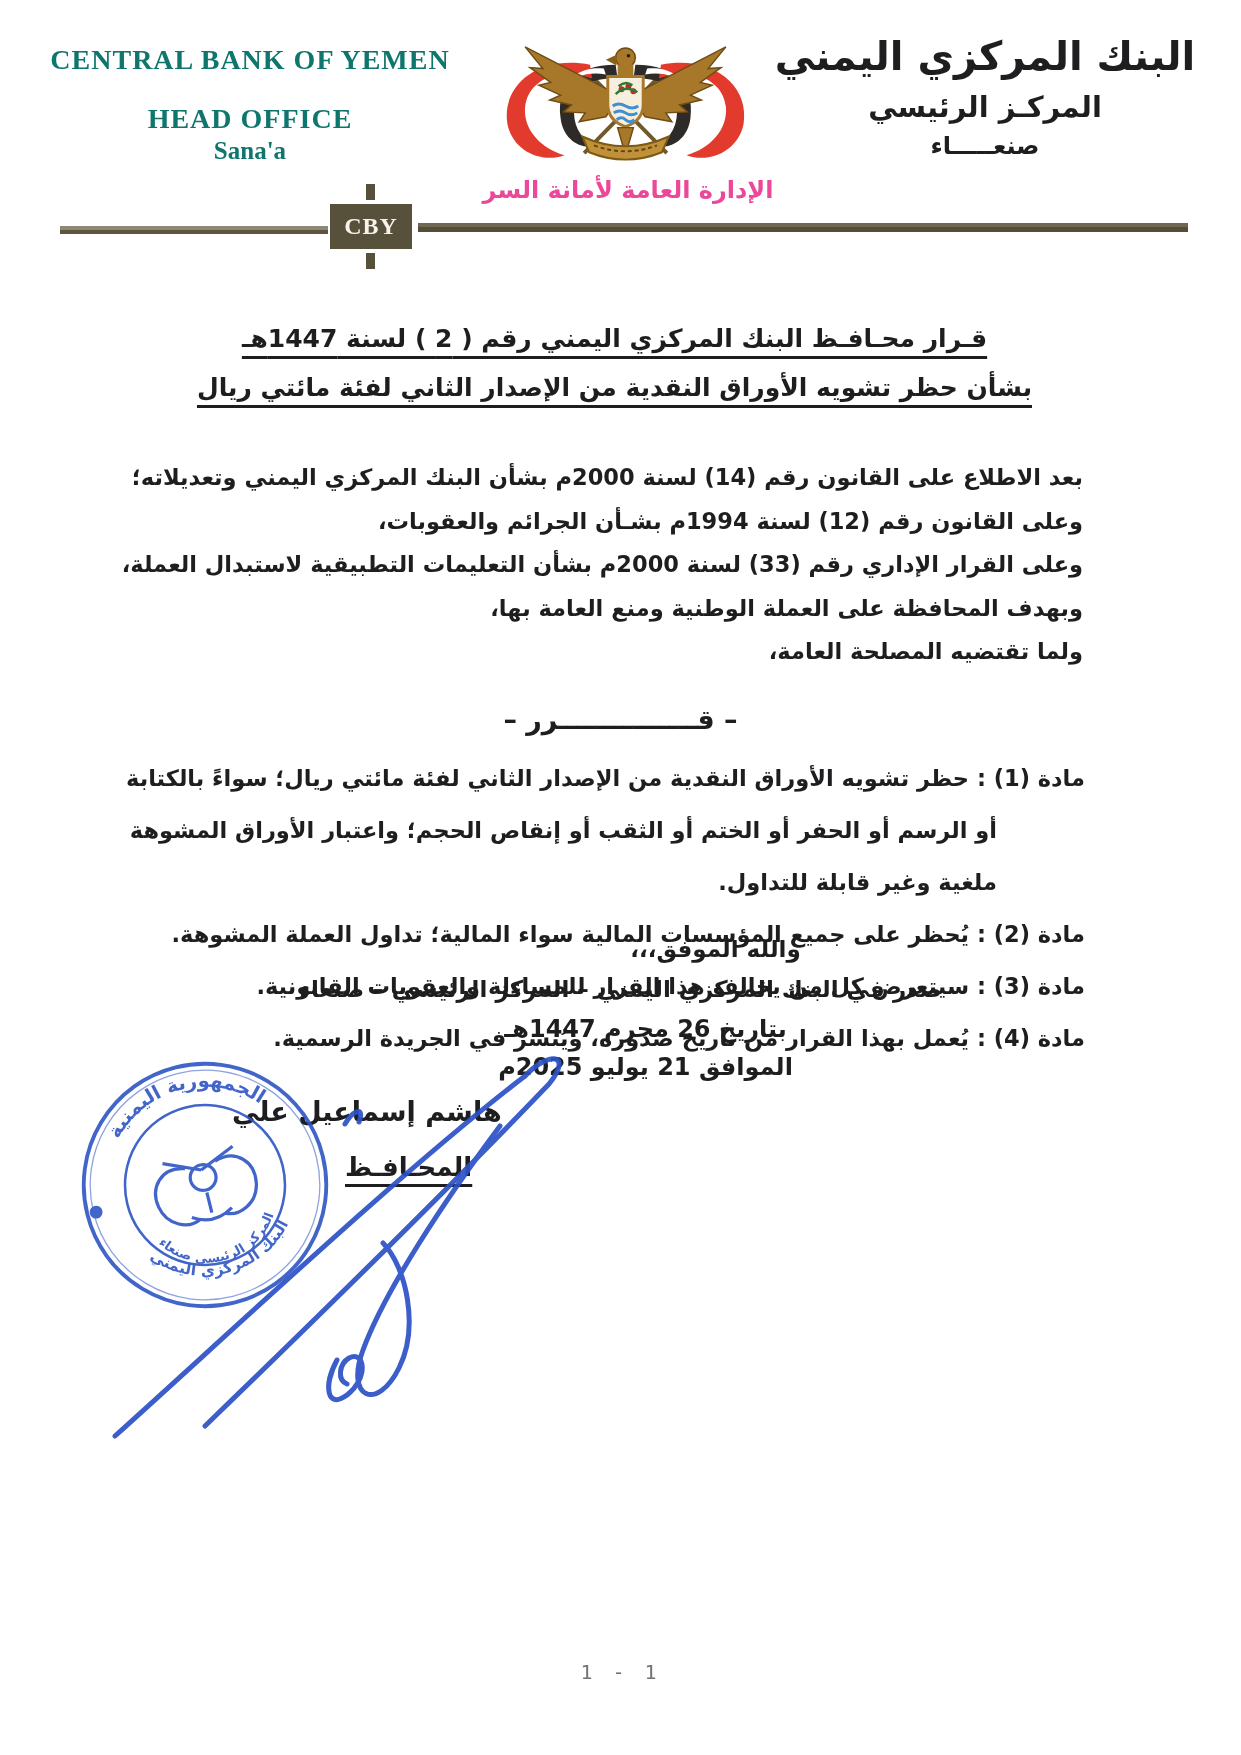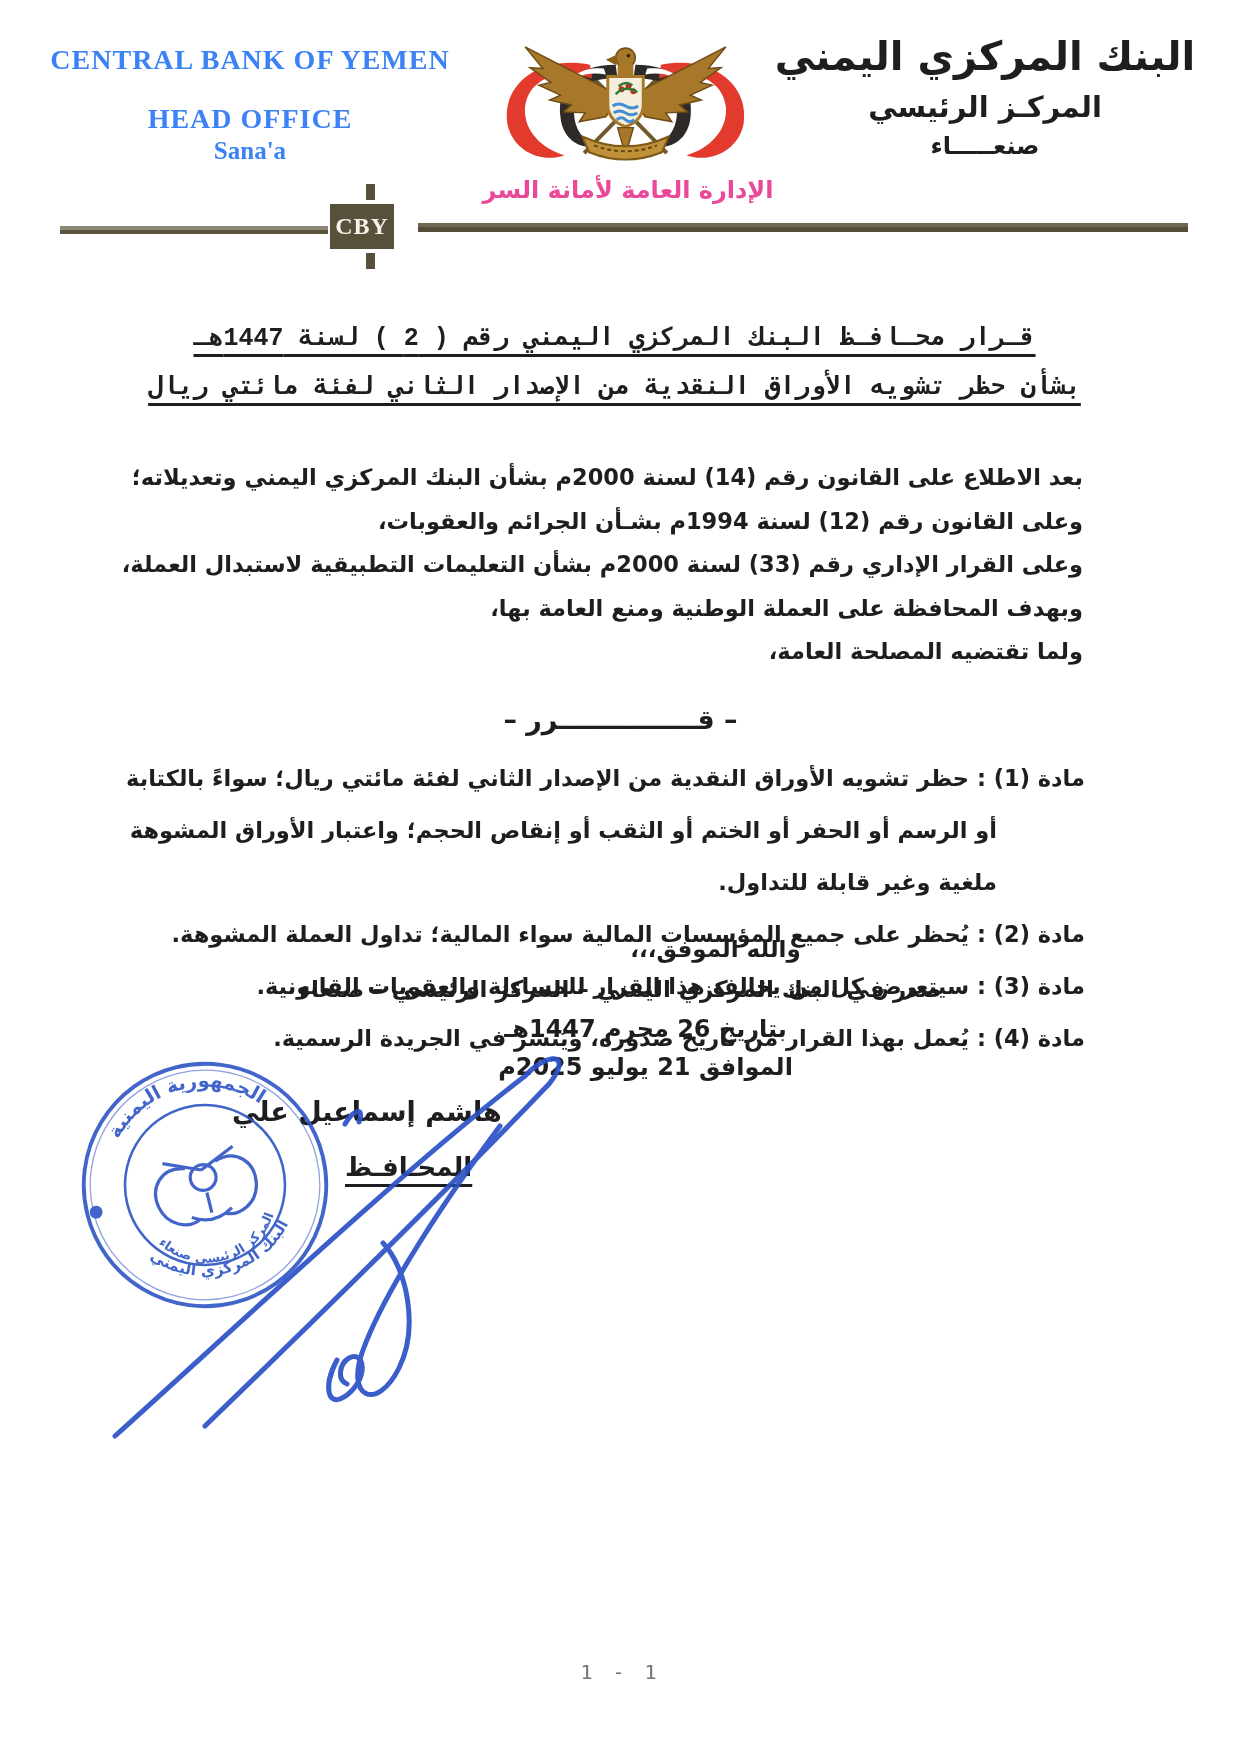--- a/index.html
+++ b/index.html
@@ -2,21 +2,21 @@
 <html lang="ar"><head>
 <meta charset="utf-8">
 <style>
   * { margin:0; padding:0; box-sizing:border-box; }
   html,body { background:#e9e9e9; }
   .page {
     position:relative; width:1241px; height:1755px; margin:0 auto;
     background:#ffffff; overflow:hidden;
     font-family:"DejaVu Sans", sans-serif; color:#1e1e20;
   }
-  .en { font-family:"Liberation Serif","DejaVu Serif",serif; color:#3b82f6; font-weight:bold; }
+  .en { font-family:"Liberation Serif","DejaVu Serif",serif; color:#0f766e; font-weight:bold; }
   .ar { font-family:"DejaVu Sans",sans-serif; font-weight:bold; color:#1e1e20; direction:rtl; }
 
   
   .header-left { position:absolute; left:50px; top:44px; width:400px; text-align:center; }
   .header-left .l1 { font-size:28px; letter-spacing:1px; }
   .header-left .l2 { font-size:28px; margin-top:27px; letter-spacing:1px; }
   .header-left .l3 { font-size:25px; margin-top:2px; }
 
   .emblem-wrap { position:absolute; left:468px; top:34px; width:315px; height:140px; }
 
@@ -26,29 +26,29 @@
   .header-right .l3 { font-size:24px; margin-top:8px; }
 
   .department { position:absolute; left:448px; top:176px; width:360px; text-align:center;
                 font-size:24px; color:#ec4899; }
 
   
   .rule-left  { position:absolute; left:60px;  top:226px; width:268px; height:8px;
                 background:linear-gradient(#8d8776 0 45%, #5d553f 45% 100%); }
   .rule-right { position:absolute; left:418px; top:223px; width:770px; height:9px;
                 background:linear-gradient(#6e6752 0 40%, #554d38 40% 100%); }
-  .cby-box { position:absolute; left:330px; top:204px; width:64px; height:45px;
+  .cby-box { position:absolute; left:330px; top:204px; width:82px; height:45px;
              background:#57503a; color:#f6f3ea; text-align:center; line-height:45px;
              font-family:"Liberation Serif",serif; font-weight:bold; font-size:24px; letter-spacing:1px; }
   .tick { position:absolute; left:366px; width:9px; height:16px; background:#57503a; }
   .tick.top { top:184px; } .tick.bottom { top:253px; }
 
   
   .doc-title { position:absolute; left:0; right:12px; top:314px; text-align:center;
-               font-size:25px; line-height:49px;font-family:Liberation Mono, monospace; }
+               font-size:25px; line-height:49px; }
   .doc-title .tl { text-decoration:underline; text-decoration-thickness:2.5px; text-underline-offset:9px; }
 
   .preamble { position:absolute; right:158px; left:120px; top:456px;
               font-size:22.5px; line-height:43.5px; text-align:right; }
 
   .decree-heading { position:absolute; left:0; right:0; top:704px; text-align:center; font-size:27px; }
 
   .articles { position:absolute; right:156px; left:122px; top:752px;
               font-size:22.5px; line-height:52px; text-align:right; }
   .article { padding-right:88px; text-indent:-88px; }

